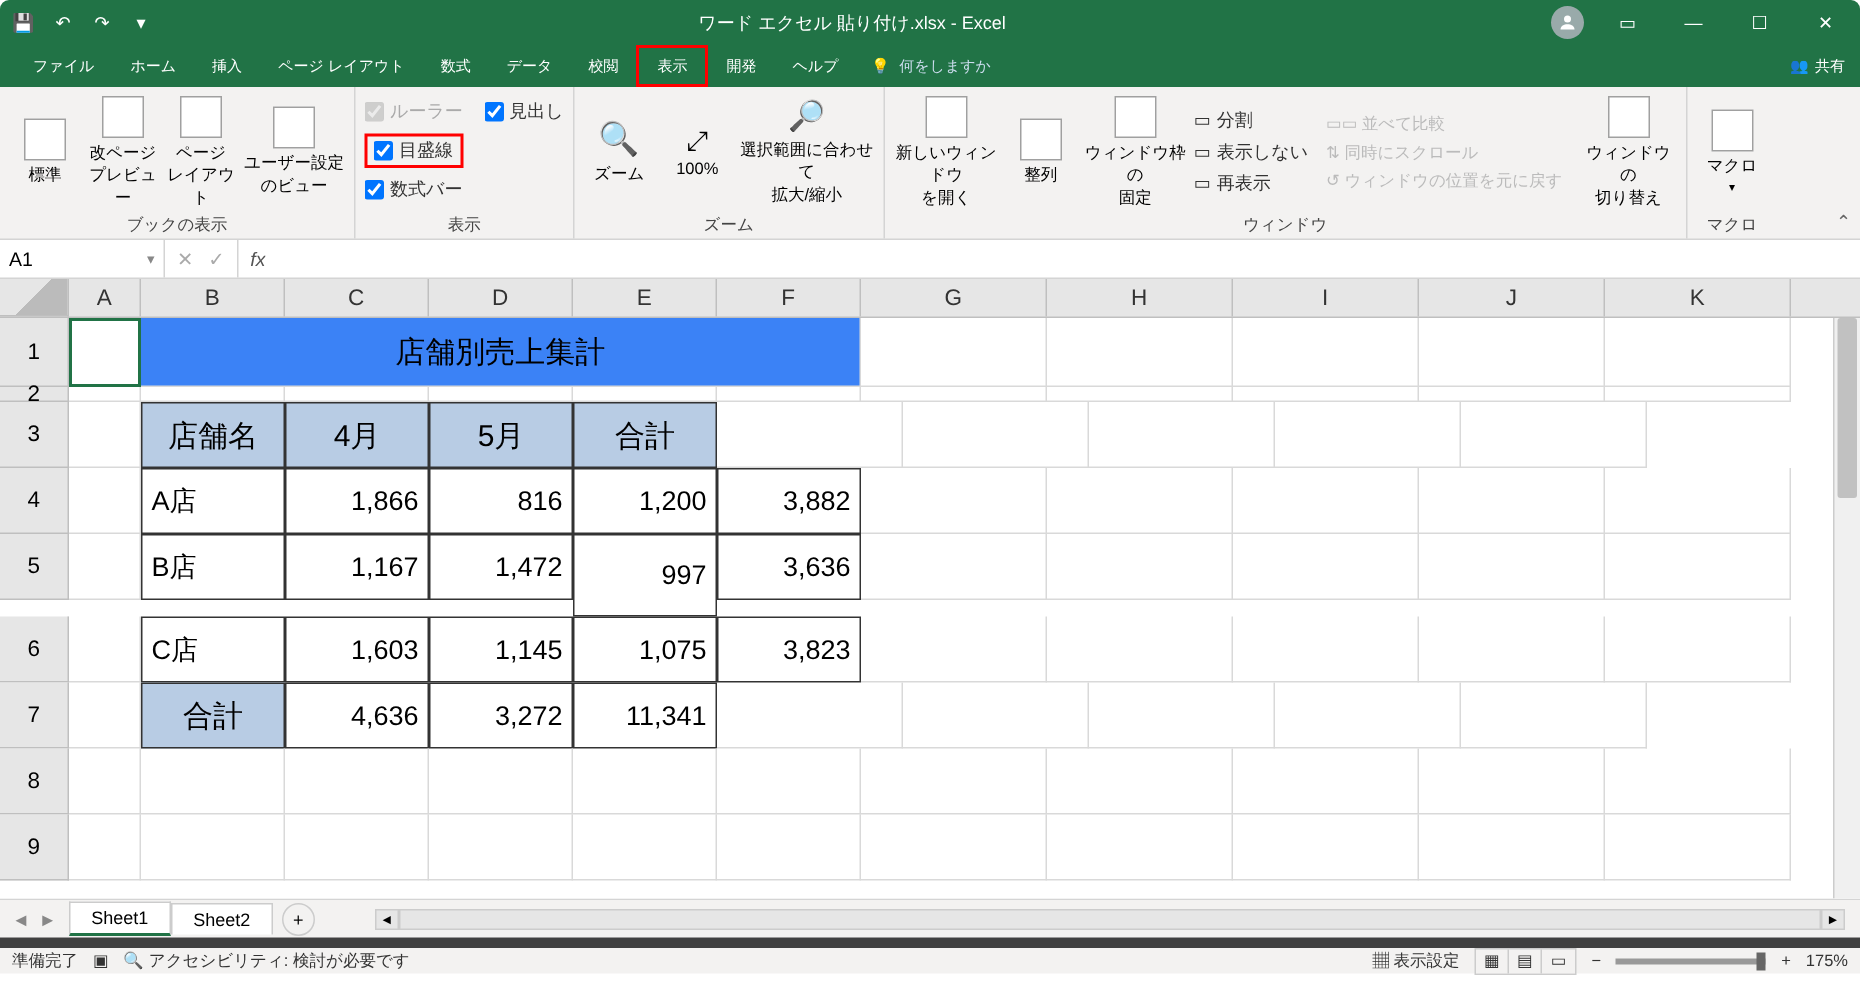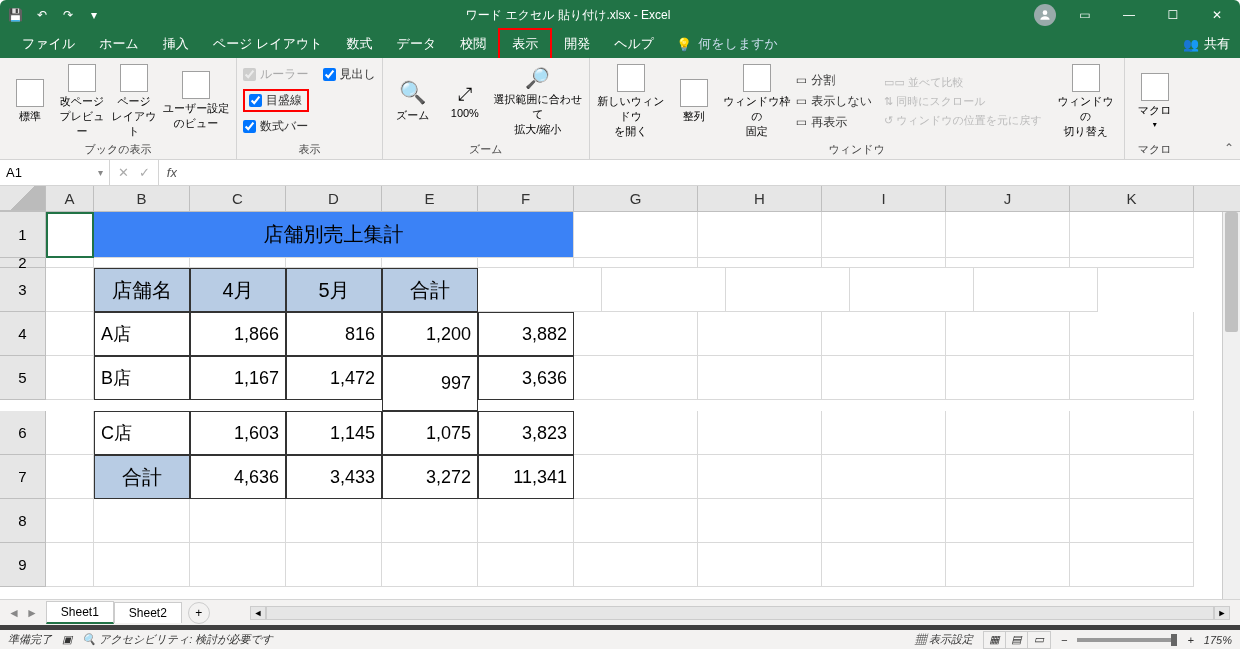--- a/index.html
+++ b/index.html
@@ -8,21 +8,21 @@
 
 .titlebar { background: #217346; height: 30px; display: flex; align-items: center; color: white; font-size: 12px; padding: 0 8px; border-radius: 6px 6px 0 0; }
 .qat { display: flex; gap: 10px; align-items: center; }
 .qat-icon { width: 16px; height: 16px; display: inline-flex; align-items: center; justify-content: center; }
 .title-center { flex: 1; text-align: center; }
 .win-controls { display: flex; gap: 14px; align-items: center; }
 .user-circle { width: 22px; height: 22px; border-radius: 50%; background: #9aa; display: inline-flex; align-items: center; justify-content: center; }
 .winbtn { width: 30px; height: 24px; display: inline-flex; align-items: center; justify-content: center; }
 
 
-.ribbon-tabs { background: #217346; height: 28px; display: flex; align-items: center; padding: 0 10px; color: white; font-size: 13px; }
+.ribbon-tabs { background: #217346; height: 28px; display: flex; align-items: center; padding: 0 10px; color: white; font-size: 10px; }
 .rtab { padding: 5px 12px; cursor: pointer; }
 .rtab.active { border: 2px solid red; }
 .tellme { display: flex; align-items: center; gap: 6px; margin-left: 10px; color: #cde; }
 .share { margin-left: auto; display: flex; align-items: center; gap: 4px; }
 
 
 .ribbon { background: #f3f2f1; height: 102px; border-bottom: 1px solid #d4d4d4; display: flex; font-size: 11px; position: relative; }
 .group { border-right: 1px solid #d4d4d4; padding: 4px 6px 2px 6px; display: flex; flex-direction: column; }
 .group-body { flex: 1; display: flex; align-items: center; gap: 4px; }
 .group-label { text-align: center; font-size: 11px; color: #444; margin-top: 2px; }
@@ -62,21 +62,21 @@
 .sheettabs { height: 26px; background: #f3f2f1; border-top: 1px solid #d4d4d4; display: flex; align-items: center; font-size: 12px; }
 .sheet-nav { display: flex; gap: 6px; padding: 0 8px; color: #888; }
 .stab { padding: 3px 14px; border: 1px solid #ccc; background: #fff; cursor: pointer; border-bottom: none; }
 .stab.active { border-bottom: 2px solid #217346; background: #fff; }
 .addsheet { width: 22px; height: 22px; border: 1px solid #ccc; border-radius: 50%; display: flex; align-items: center; justify-content: center; margin-left: 6px; cursor: pointer; }
 .hscroll { flex: 1; margin: 0 10px 0 40px; display: flex; align-items: center; }
 .hscroll-track { flex: 1; height: 14px; background: #e6e6e6; position: relative; border: 1px solid #ccc; display:flex; align-items:center;}
 .hscroll-arrow { width: 16px; height: 14px; background: #e6e6e6; border: 1px solid #ccc; cursor: pointer; display:flex;align-items:center;justify-content:center;font-size:9px;}
 
 
-.statusbar { height: 24px; background: #f3f2f1; border-top: 5px solid #404040; display: flex; align-items: center; font-size: 11px; padding: 0 8px; color: #333; font-style: italic; }
+.statusbar { height: 24px; background: #f3f2f1; border-top: 7px solid #404040; display: flex; align-items: center; font-size: 11px; padding: 0 8px; color: #333; }
 .status-right { margin-left: auto; display: flex; gap: 10px; align-items: center; }
 .view-btns { display: flex; border: 1px solid #ccc; }
 .view-btn { width: 22px; height: 16px; border-right: 1px solid #ccc; cursor: pointer; display:flex;align-items:center;justify-content:center; }
 .zoom-slider { width: 100px; height: 4px; background: #999; position: relative; }
 .zoom-thumb { position: absolute; top: -4px; right: 0; width: 6px; height: 12px; background: #666; cursor: pointer; }
 </style>
 </head>
 <body>
 
 <div class="titlebar">
@@ -348,21 +348,20 @@
         <div class="cell" style="width: 124px; height: 44px;"></div>
         <div class="cell" style="width: 124px; height: 44px;"></div>
         <div class="cell" style="width: 124px; height: 44px;"></div>
         <div class="cell" style="width: 124px; height: 44px;"></div>
       </div>
       <div class="row">
         <div class="rh" style="height: 44px;">7</div>
         <div class="cell" style="width: 48px; height: 44px;"></div>
         <div class="cell table-border header-blue" style="width: 96px; height: 44px;">合計</div>
         <div class="cell table-border num" style="width: 96px; height: 44px;">4,636</div>
-        <div class="cell table-border num" style="width: 96px; height: 44px;">3,433</div>
         <div class="cell table-border num" style="width: 96px; height: 44px;">3,272</div>
         <div class="cell table-border num" style="width: 96px; height: 44px;">11,341</div>
         <div class="cell" style="width: 124px; height: 44px;"></div>
         <div class="cell" style="width: 124px; height: 44px;"></div>
         <div class="cell" style="width: 124px; height: 44px;"></div>
         <div class="cell" style="width: 124px; height: 44px;"></div>
         <div class="cell" style="width: 124px; height: 44px;"></div>
       </div>
       <div class="row">
         <div class="rh" style="height: 44px;">8</div>

